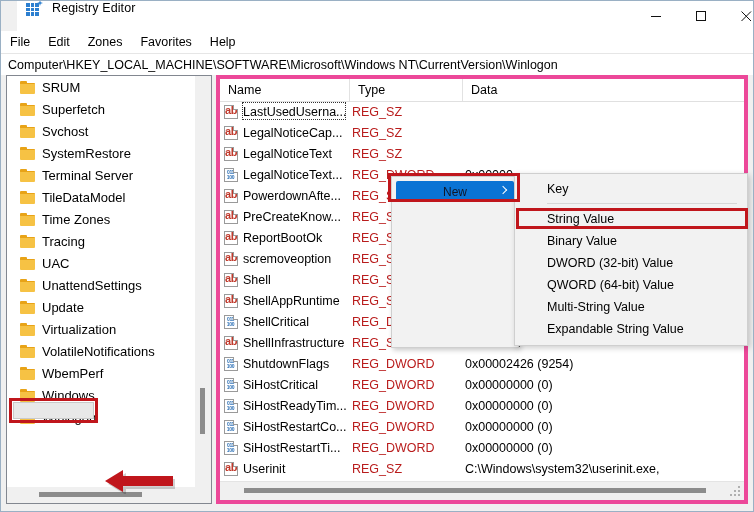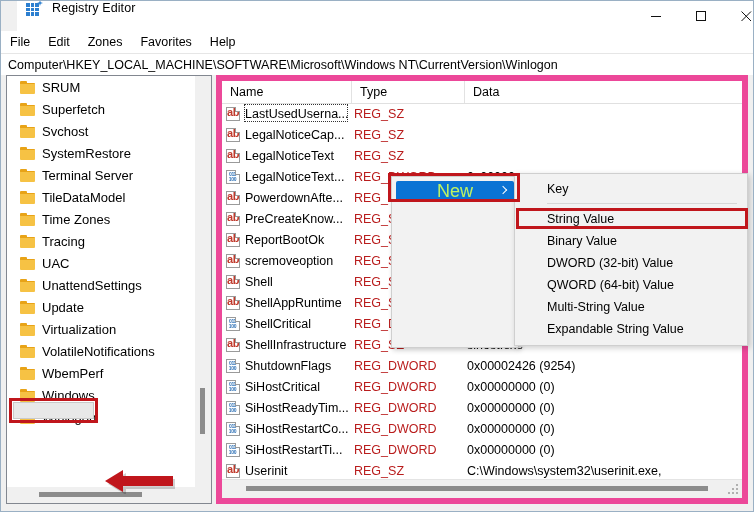--- a/index.html
+++ b/index.html
@@ -227,21 +227,21 @@
     width: 103px; height: 5px;
     background: #8c8c8c;
   }
 
   
   .list-pane {
     position: absolute;
     left: 215px; top: 0px;
     width: 532px; height: 429px;
     background: #ffffff;
-    border: 6px solid #ec4899;
+    border: 4px solid #ec4899;
     box-sizing: border-box;
     overflow: hidden;
   }
   .col-headers {
     position: absolute;
     left: 0; top: 0;
     width: 530px; height: 22px;
     background: #ffffff;
     border-bottom: 1px solid #e0e0e0;
   }
@@ -372,22 +372,22 @@
     position: absolute;
     left: 4px; top: 4px;
     width: 118px; height: 21px;
     background: #0a73d4;
     display: flex;
     align-items: center;
     justify-content: center;
     border-radius: 2px;
   }
   .ctx-new-label {
-    font-size: 18px;
-    color: #bef264;
+    font-size: 12px;
+    color: #0f172a;
   }
   .ctx-new-chev {
     position: absolute;
     right: 8px; top: 6px;
     width: 5px; height: 5px;
     border-right: 1.6px solid #ffffff;
     border-top: 1.6px solid #ffffff;
     transform: rotate(45deg);
   }
   .ctx-new-highlight {

